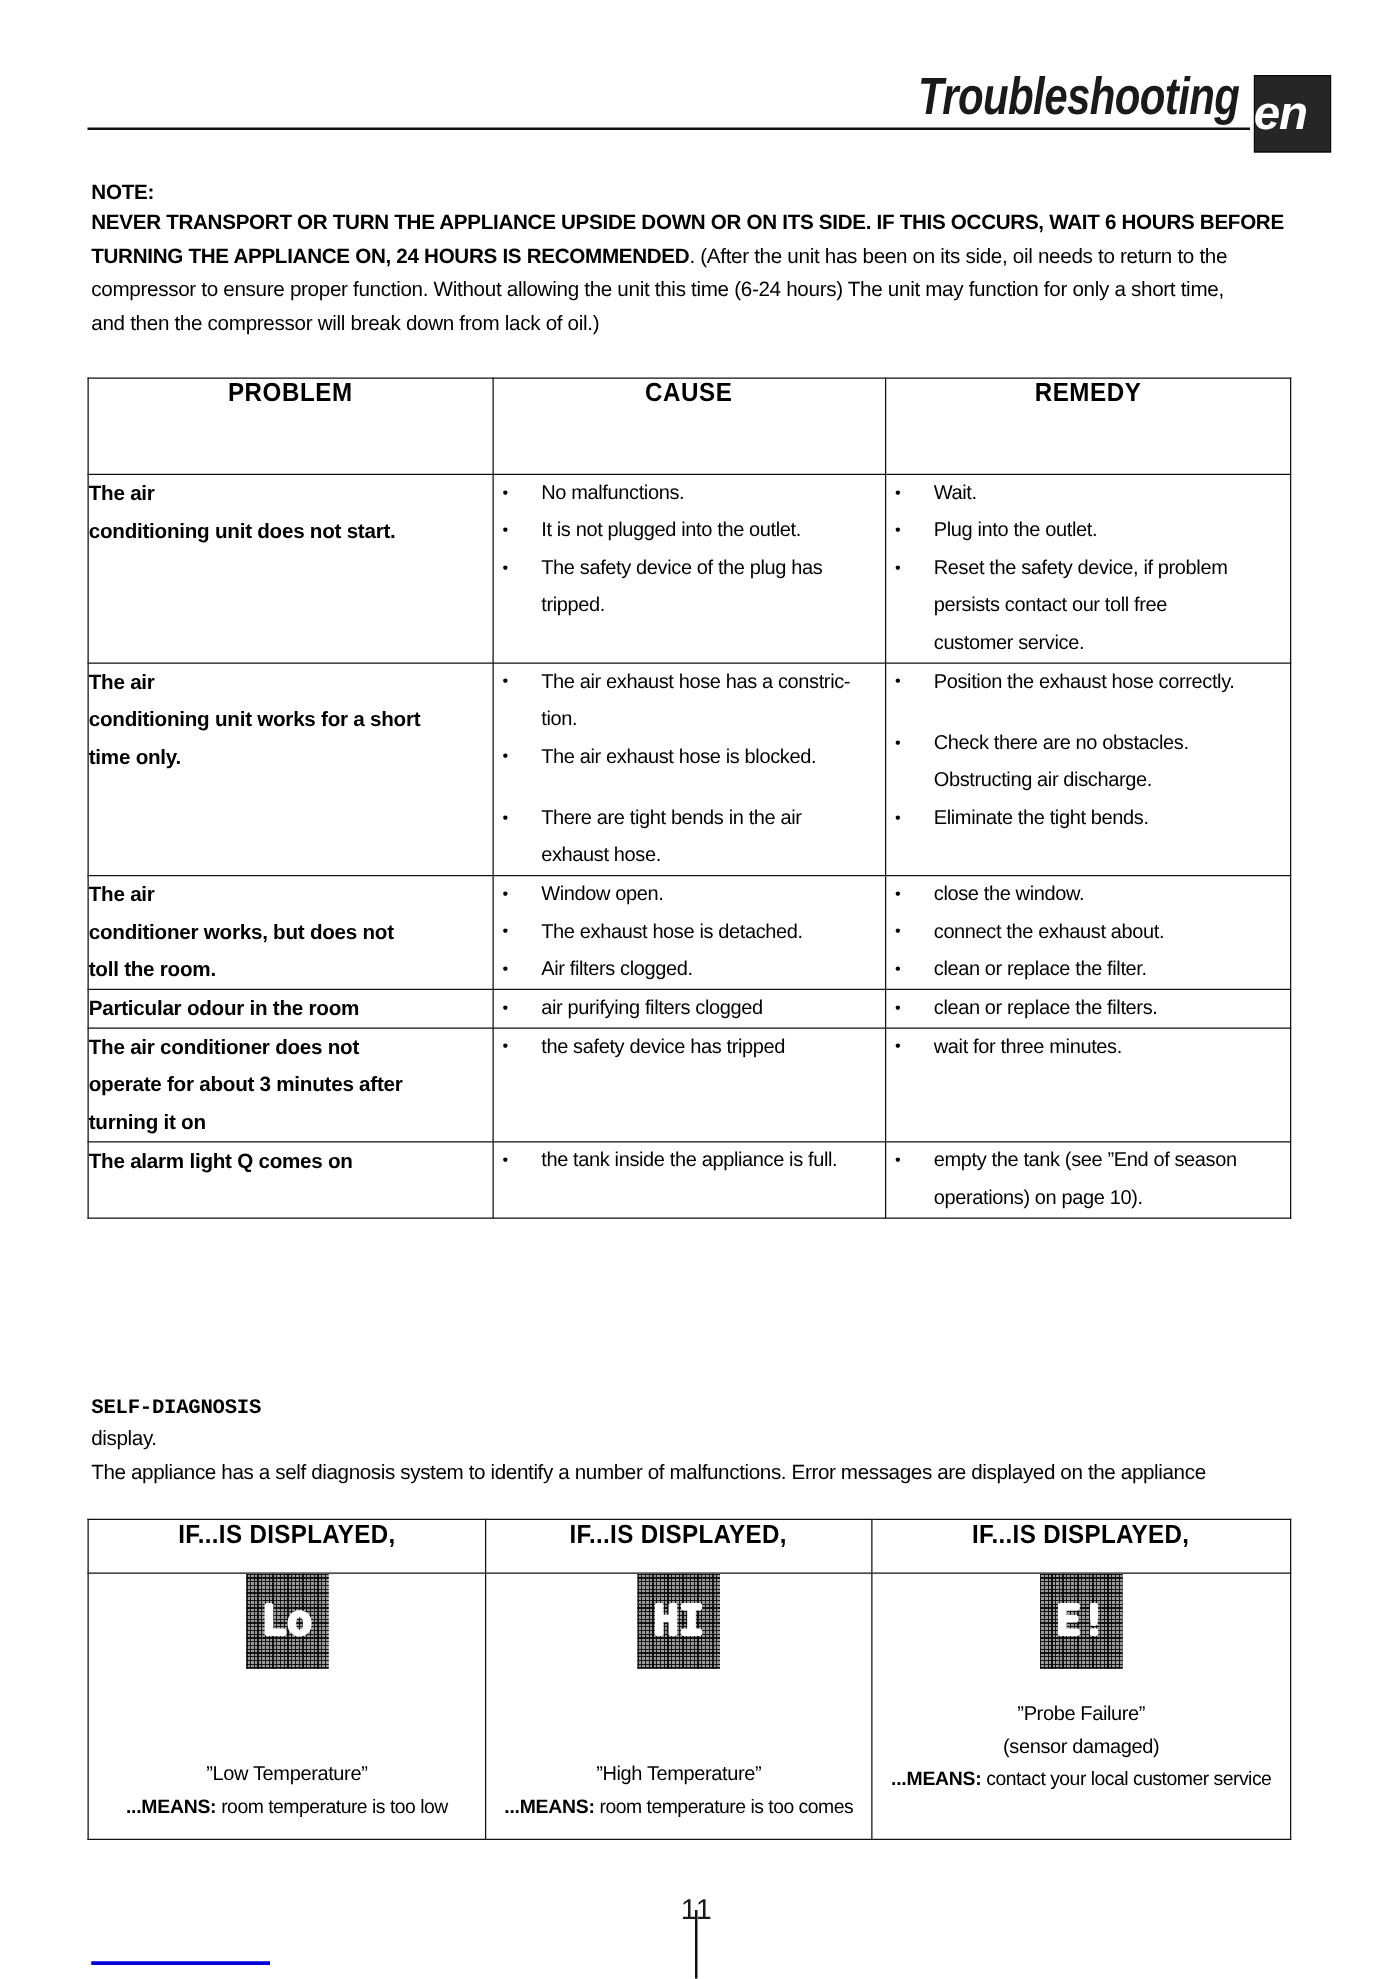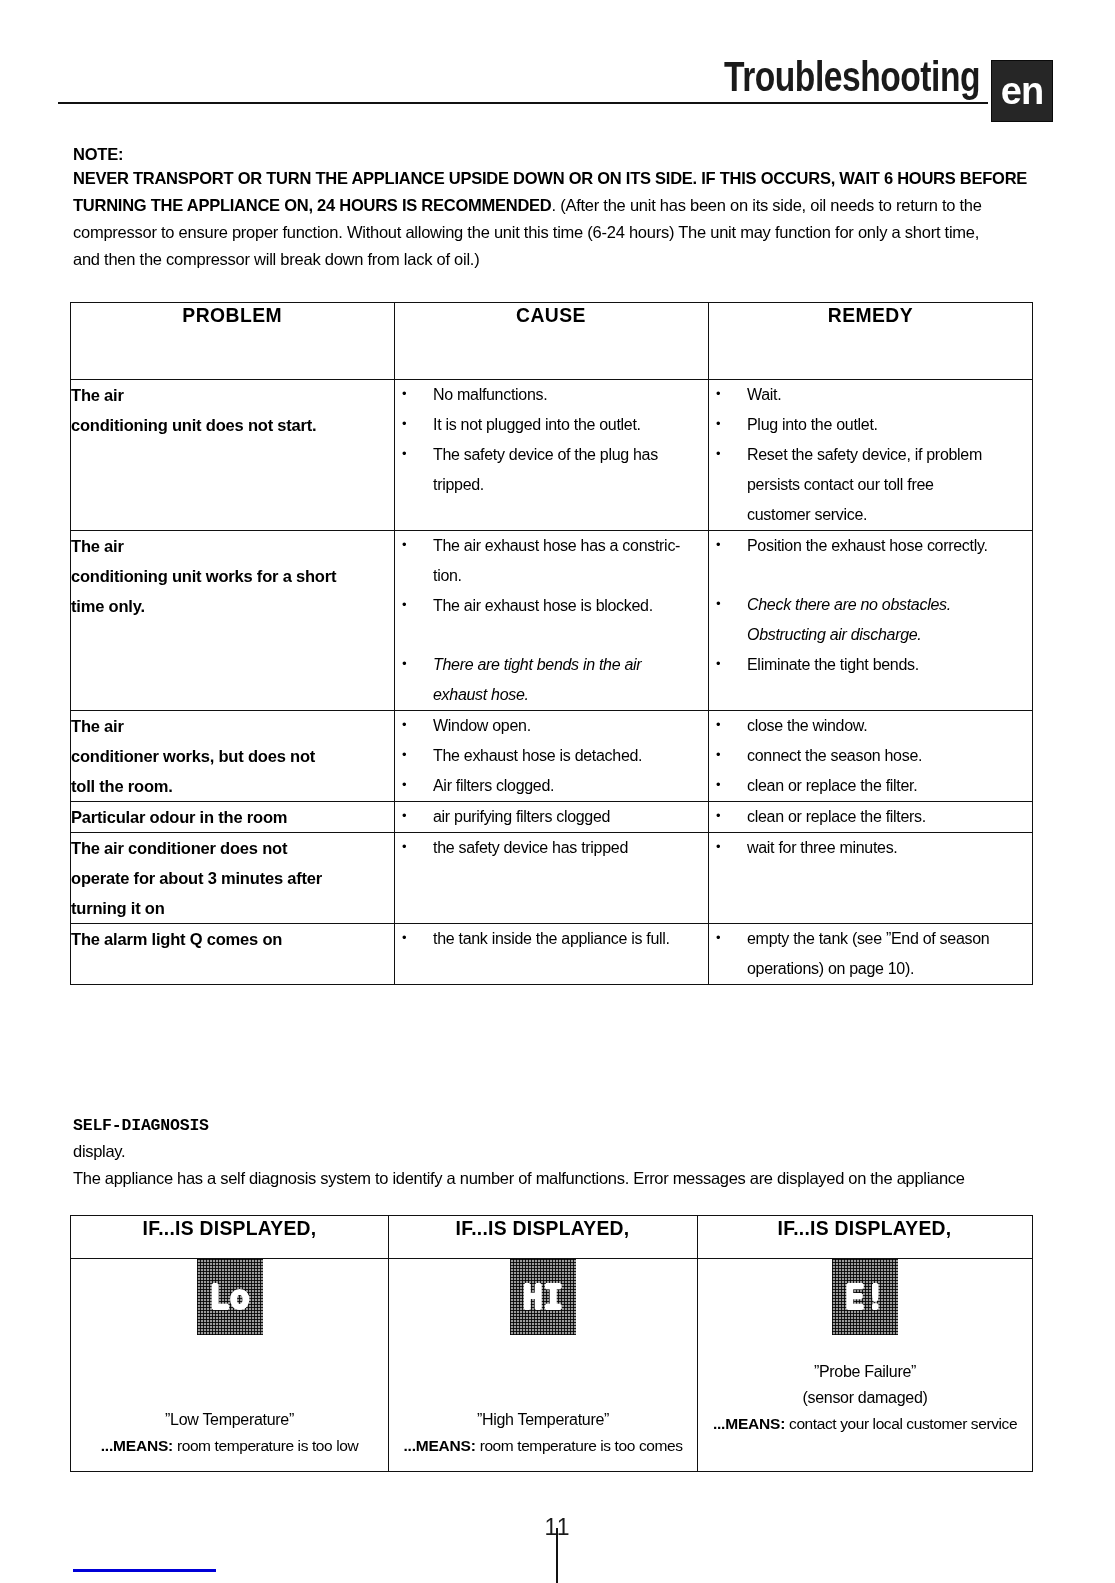--- a/index.html
+++ b/index.html
@@ -21,24 +21,25 @@
     position: absolute;
     left: 0; top: 0;
     width: 1115px;
     height: 1583px;
     background: #ffffff;
   }
 
   
   .header {
     position: absolute;
-    left: 58px;
+    left: 70px;
     top: 55px;
     width: 995px;
     height: 75px;
+    font-style: italic;
   }
   .header-rule {
     position: absolute;
     left: 0;
     top: 47px;
     width: 930px;
     height: 2px;
     background: #111;
   }
   .header-title {
@@ -59,21 +60,20 @@
     position: absolute;
     right: 0px;
     top: 5px;
     width: 62px;
     height: 62px;
     background: #262626;
     color: #ffffff;
     font-weight: bold;
     font-size: 38px;
     line-height: 62px;
-    text-align: center;
     letter-spacing: -1px;
     box-shadow: inset 0 0 0 1px #0a0a0a;
   }
 
   
   .note {
     position: absolute;
     left: 73px;
     top: 143px;
     width: 990px;
@@ -151,21 +151,21 @@
     margin-bottom: 0px;
   }
   ul.blist li::before {
     content: "\2022";
     position: absolute;
     left: 7px;
     top: -1px;
     font-size: 13px;
     line-height: 30px;
   }
-  ul.blist li.gap { margin-top: 29px; font-style: italic; }
+  ul.blist li.gap { margin-top: 19px; }
   ul.blist li .ln { display: block; white-space: nowrap; }
 
   
   .sd-head {
     position: absolute;
     left: 73px;
     top: 1114px;
     width: 980px;
   }
   .sd-title {
@@ -421,21 +421,21 @@
                 <span class="ln">Air filters clogged.</span>
               </li>
             </ul>
           </td>
           <td class="list-cell">
             <ul class="blist">
               <li>
                 <span class="ln">close the window.</span>
               </li>
               <li>
-                <span class="ln">connect the season hose.</span>
+                <span class="ln">connect the exhaust about.</span>
               </li>
               <li>
                 <span class="ln">clean or replace the filter.</span>
               </li>
             </ul>
           </td>
         </tr>
         <tr>
           <td class="prob-cell">
             <div class="ptext">

